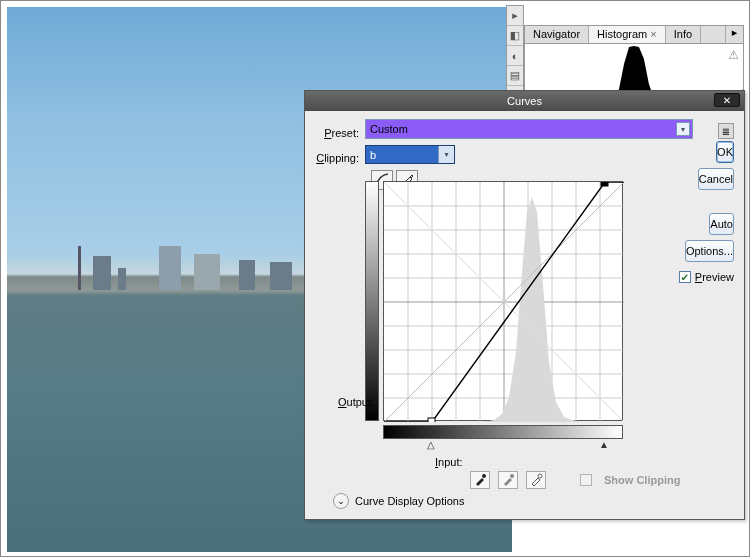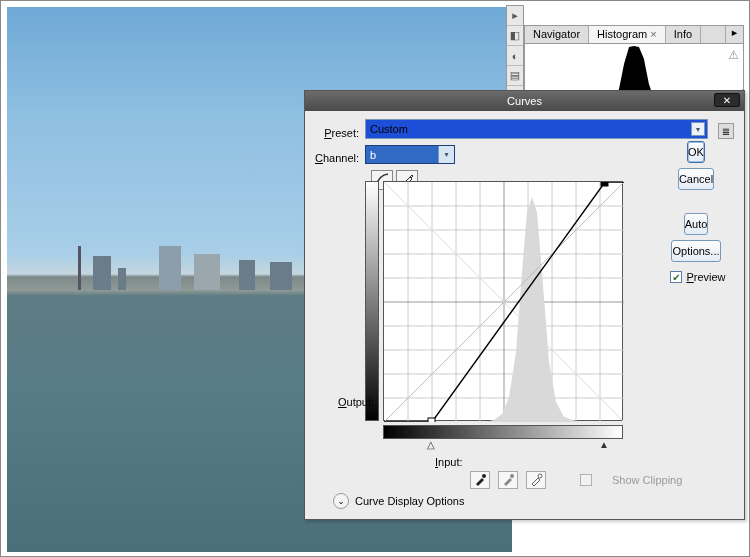--- a/index.html
+++ b/index.html
@@ -83,23 +83,23 @@
     width:26px; height:14px;
     background:#2b2b2b; color:#fff;
     border:1px solid #111; border-radius:2px;
     display:flex; align-items:center; justify-content:center;
     font-size:10px; cursor:pointer;
   }
   .dlgbody { padding:8px 10px 8px 10px; position:relative; height:calc(100% - 20px);}
   .row { display:flex; align-items:flex-end; margin-bottom:6px; }
   .lbl { width:50px; text-align:right; padding-right:6px;}
   .preset-sel {
-    flex:1; height:20px; background:#1d4ed8; border:1px solid #7a98b8;
+    flex:1; height:20px; background:#8b5cf6; border:1px solid #7a98b8;
     display:flex; align-items:center; padding:0 4px; position:relative; cursor:pointer;
-    margin-right:8px;
+    margin-right:23px;
   }
   .preset-sel .dd { position:absolute; right:2px; top:2px; width:14px; height:14px; border:1px solid #7a98b8; background:#eaf1f9; display:flex; align-items:center; justify-content:center; font-size:8px; color:#456;}
   .mini-ico { width:16px; height:16px; border:1px solid #999; background:#ddd; margin-left:2px; display:flex; align-items:center; justify-content:center; font-size:10px; cursor:pointer;}
   .channel-sel {
     width:90px; height:19px; background:#316ac5; color:#fff; border:1px solid #1b3f78;
     display:flex; align-items:center; padding:0 4px; position:relative; cursor:pointer;
   }
   .channel-sel .dd { position:absolute; right:0; top:0; width:16px; height:17px; background:#d6e4f4; border-left:1px solid #7a98b8; color:#456; display:flex; align-items:center; justify-content:center; font-size:8px;}
   .tool-row { margin-left:56px; display:flex; gap:3px; margin-bottom:4px;}
   .toolbtn { width:22px; height:20px; border:1px solid #888; background:#f4f4f4; display:flex; align-items:center; justify-content:center; cursor:pointer;}
@@ -110,27 +110,27 @@
   .grid {
     position:absolute; left:18px; top:0; width:240px; height:240px; background:#fff; border:1px solid #555;
   }
   .instrip { position:absolute; left:18px; top:244px; width:240px; height:14px; background:linear-gradient(to right,#000,#fff); border:1px solid #555;}
   .slider-tri { position:absolute; top:258px; font-size:10px; color:#333;}
   .out-lbl { position:absolute; left:18px; top:285px;margin-left:15px; }
   .in-lbl { position:absolute; left:130px; top:345px; }
 
   .droppers { position:absolute; left:165px; top:360px; display:flex; gap:8px;}
   .dropper { width:20px; height:18px; border:1px solid #aaa; background:#f7f7f7; display:flex; align-items:center; justify-content:center; cursor:pointer;}
-  .showclip { position:absolute; left:275px; top:363px; color:#9a9a9a; display:flex; align-items:center; gap:20px;}
+  .showclip { position:absolute; left:275px; top:363px; color:#9a9a9a; display:flex; align-items:center; gap:12px;font-weight:bold;}
   .showclip .cb { width:12px; height:12px; border:1px solid #b0b0b0; background:#f2f2f2;}
 
   .cdo { position:absolute; left:28px; bottom:10px; display:flex; align-items:center; gap:6px;}
   .cdo .exp { width:16px; height:16px; border:1px solid #999; border-radius:8px; background:#f4f4f4; display:flex; align-items:center; justify-content:center; font-size:9px; cursor:pointer;}
 
-  .btncol { position:absolute; right:10px; top:30px; width:76px; display:flex; flex-direction:column; gap:5px; align-items:center;}
+  .btncol { position:absolute; right:10px; top:30px; width:76px; display:flex; flex-direction:column; gap:5px; align-items:flex-end;}
   .btn {
     height:22px; border:1px solid #7a98b8;
     background:linear-gradient(#fdfdfd,#e4ecf6);
     border-radius:3px; cursor:pointer;
     display:flex; align-items:center; justify-content:center;
   }
   .btn.default { border:1px solid #3b6ea5; box-shadow:0 0 0 1px #9cc1e8 inset;}
   .btn.disabled { color:#9a9a9a; border-color:#bcbcbc; background:#efefef; cursor:default;}
   .prev { display:flex; align-items:center; gap:4px; margin-top:4px; margin-left:4px;}
   .prev .cb { width:12px; height:12px; border:1px solid #5a7da5; background:#fff; display:flex; align-items:center; justify-content:center; color:#2a6e2a; font-size:10px;}
@@ -183,21 +183,21 @@
   <div class="dlgbody">
     <div class="row">
       <span class="lbl underline-first">Preset:</span>
       <div class="preset-sel">
         <span>Custom</span>
         <div class="dd">▾</div>
       </div>
       <div class="mini-ico">≣</div>
     </div>
     <div class="row">
-      <span class="lbl underline-first">Channel:</span>
+      <span class="lbl underline-first">Clipping:</span>
       <div class="channel-sel">
         <span>b</span>
         <div class="dd">▾</div>
       </div>
     </div>
     <div class="tool-row">
       <div class="toolbtn">
         <svg viewBox="0 0 14 14">
             <path d="M1 13 Q4 2 13 1" stroke="#333" fill="none" stroke-width="1.3"></path>
           </svg>

